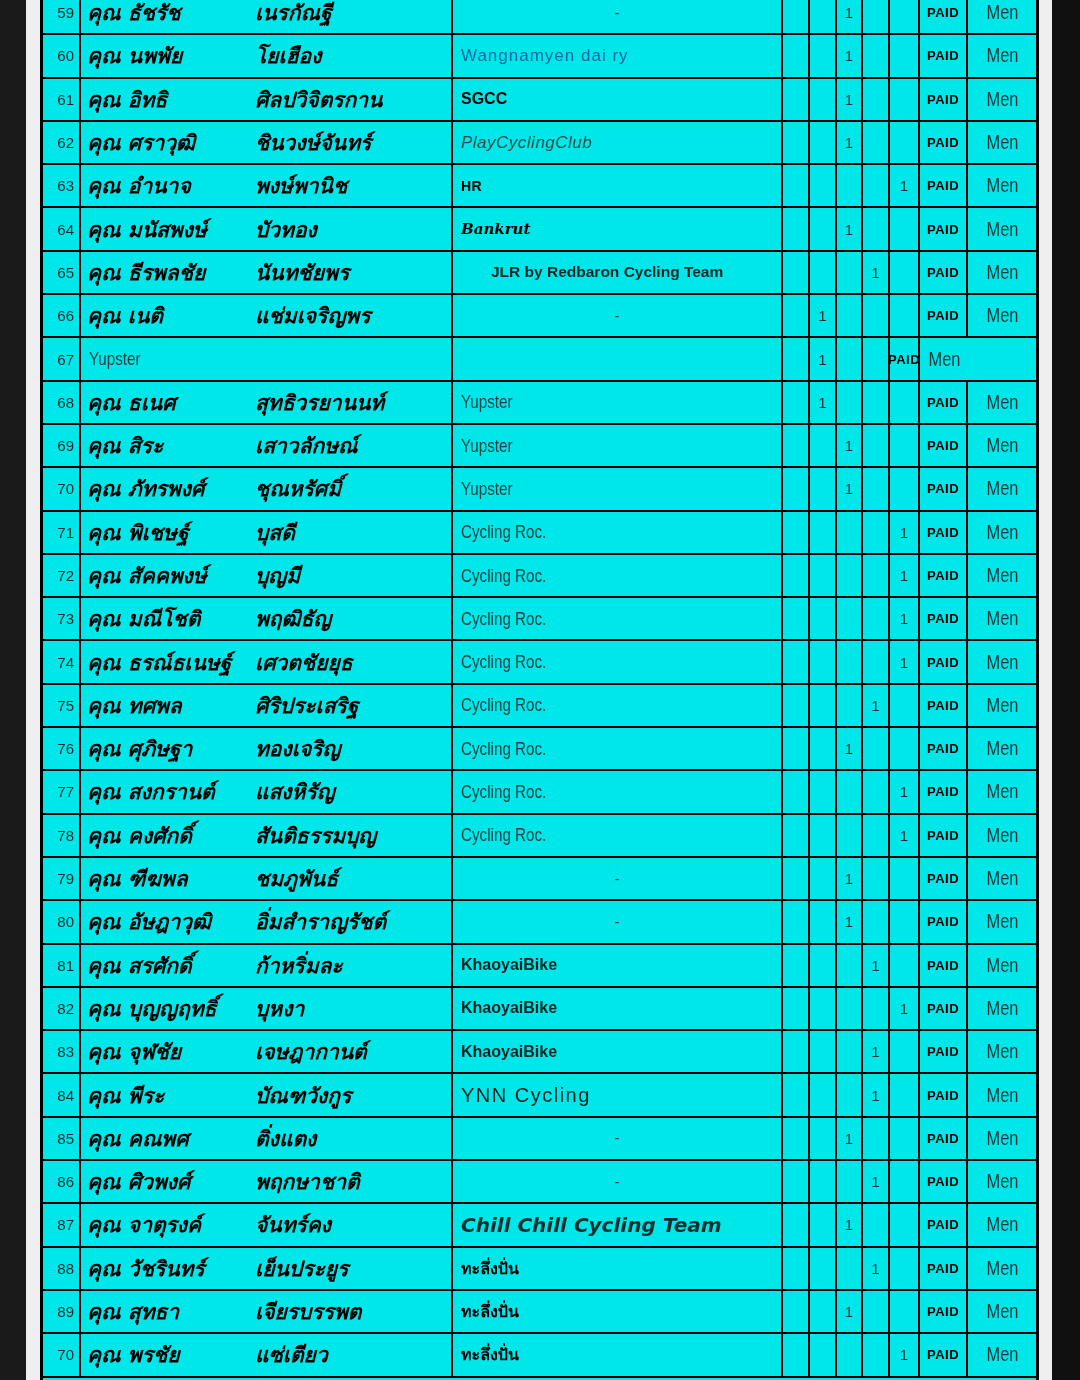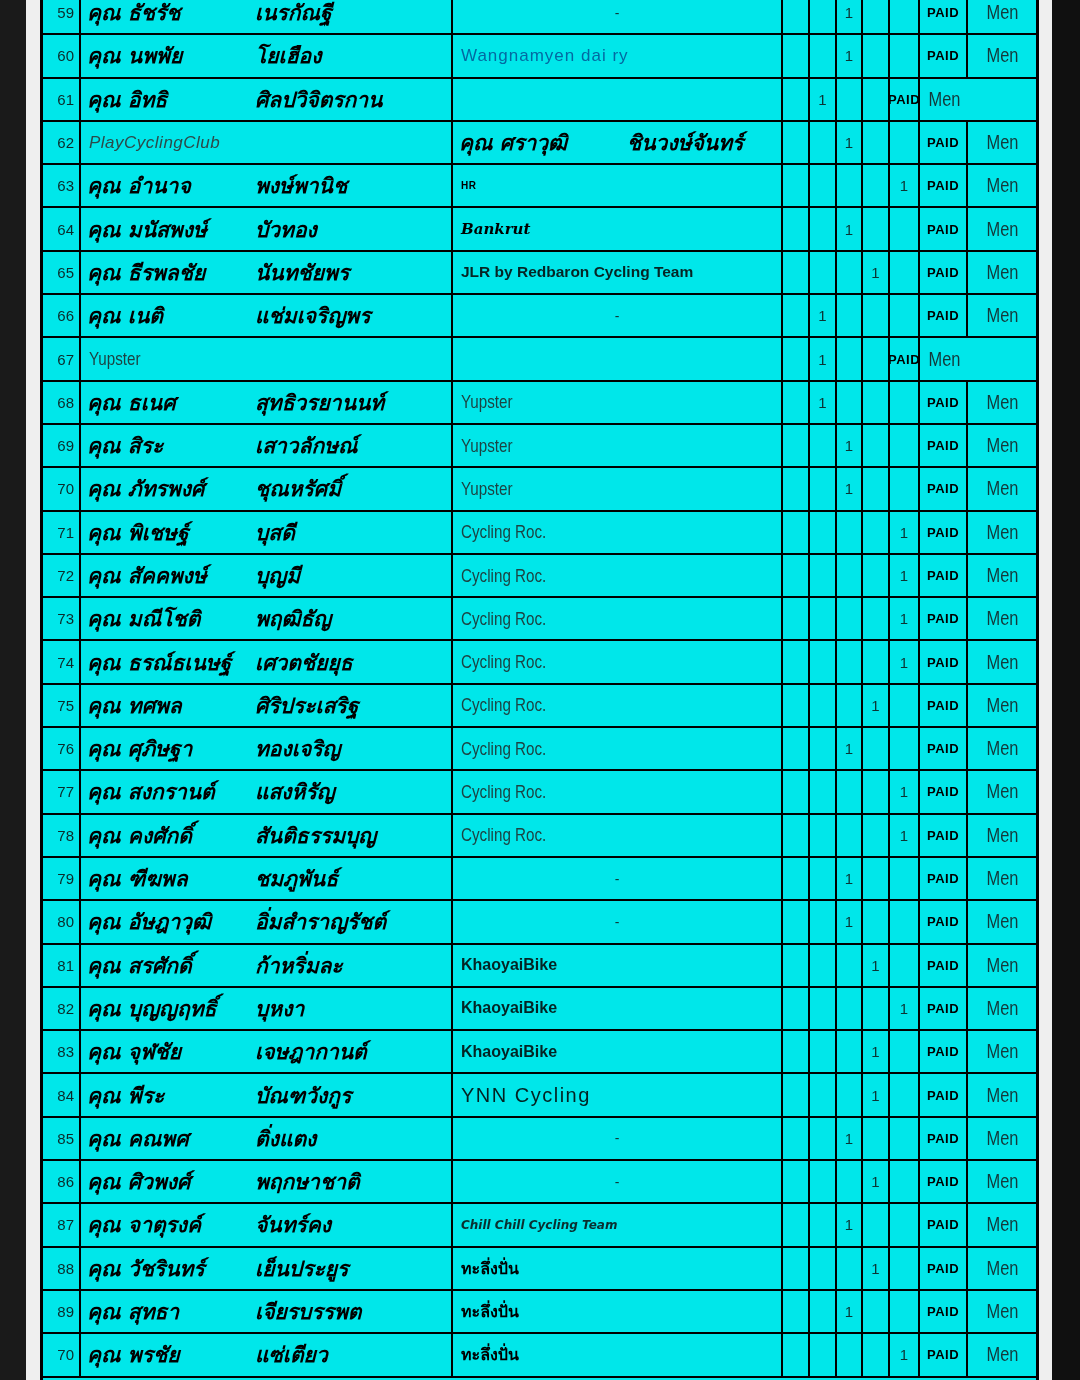--- a/index.html
+++ b/index.html
@@ -23,30 +23,30 @@
   .c-name .ln{white-space:nowrap;}
   .c-team{padding-left:8px;}
   .c-cat{justify-content:center;font-size:15px;color:#0c3434;}
   .c-paid{justify-content:center;font-weight:bold;font-size:13px;letter-spacing:.5px;}
   .c-men{justify-content:center;}
   .c-men span{font-size:20px;color:#14383a;transform:scaleX(.82);display:inline-block;}
   
   .t-dash{justify-content:center;padding-left:0;font-size:14px;color:#0e3a3a;}
   .t-round span{font-size:17px;letter-spacing:1px;color:#0369a1;}
   .t-bold span{font-size:16px;font-weight:bold;}
-  .t-boldsm span{font-size:10px;font-weight:bold;letter-spacing:.5px;}
+  .t-boldsm span{font-size:14px;font-weight:bold;letter-spacing:.5px;}
   .t-ital span{font-size:17px;font-style:italic;color:#2c4a4a;letter-spacing:.5px;}
   .t-black span{font-size:15px;font-weight:bold;font-style:italic;
                 font-family:"DejaVu Serif","Liberation Serif",serif;}
-  .t-jlr span{font-size:15.5px;font-weight:600;color:#062525;}
+  .t-jlr span{font-size:15.5px;font-weight:600;color:#062525;margin-left:30px;}
   .t-thin span{font-size:19px;color:#1c4343;transform:scaleX(.8);transform-origin:left center;
                display:inline-block;white-space:nowrap;}
   .t-khao span{font-size:16px;font-weight:bold;color:#042424;}
   .t-wide span{font-size:20px;letter-spacing:1.5px;color:#032222;}
-  .t-comic span{font-size:12px;font-style:italic;font-weight:600;color:#0a2f2f;
+  .t-comic span{font-size:20px;font-style:italic;font-weight:600;color:#0a2f2f;
                 font-family:"DejaVu Sans","Liberation Sans",sans-serif;}
   .t-thaibold span{font-size:16px;font-weight:bold;}
 </style>
 </head>
 <body>
 
 <div class="stage">
   <div class="letterbox left"></div>
   <div class="letterbox right"></div>
   <div class="sheet" id="sheet">
@@ -119,20 +119,23 @@
   </div>
 
   <div class="row">
     <div class="cell c-no">
           <span>61</span>
         </div>
     <div class="cell c-name">
       <span class="fn">คุณ อิทธิ</span>
       <span class="ln">ศิลปวิจิตรกาน</span>
     </div>
+    <div class="cell c-team t-bold">
+          <span>SGCC</span>
+        </div>
     <div class="cell c-cat">
           <span></span>
         </div>
     <div class="cell c-cat">
           <span></span>
         </div>
     <div class="cell c-cat">
           <span>1</span>
         </div>
     <div class="cell c-cat">
@@ -146,27 +149,27 @@
         </div>
     <div class="cell c-men">
           <span>Men</span>
         </div>
   </div>
 
   <div class="row">
     <div class="cell c-no">
           <span>62</span>
         </div>
+    <div class="cell c-name">
+      <span class="fn">คุณ ศราวุฒิ</span>
+      <span class="ln">ชินวงษ์จันทร์</span>
+    </div>
     <div class="cell c-team t-ital">
           <span>PlayCyclingClub</span>
         </div>
-    <div class="cell c-name">
-      <span class="fn">คุณ ศราวุฒิ</span>
-      <span class="ln">ชินวงษ์จันทร์</span>
-    </div>
     <div class="cell c-cat">
           <span></span>
         </div>
     <div class="cell c-cat">
           <span></span>
         </div>
     <div class="cell c-cat">
           <span>1</span>
         </div>
     <div class="cell c-cat">

